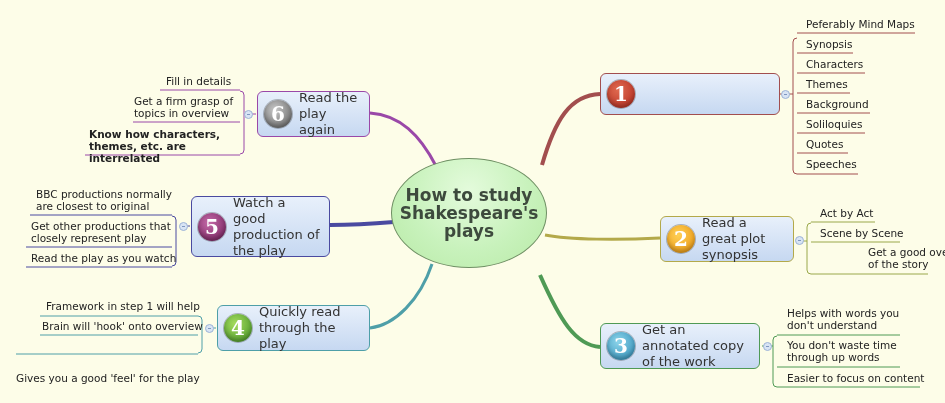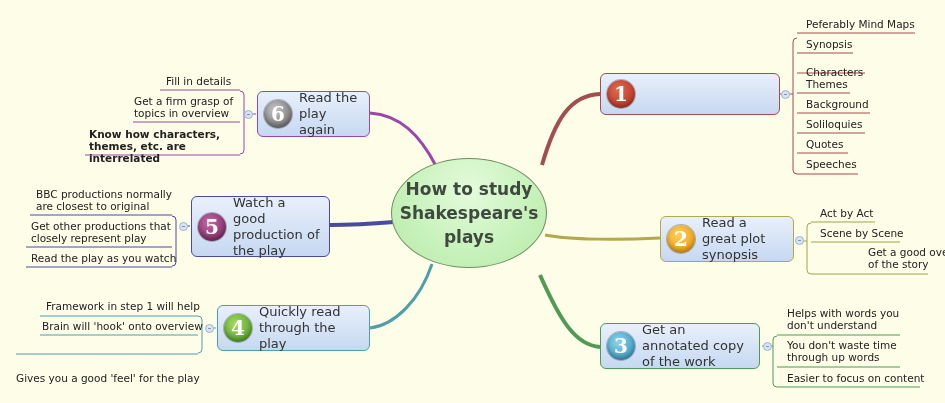--- a/index.html
+++ b/index.html
@@ -2,21 +2,21 @@
 <html><head>
 <meta charset="utf-8">
 <style>
   html, body { margin:0; padding:0; }
   body { width:945px; height:403px; background:#fdfde8; position:relative; overflow:hidden;
          font-family:"DejaVu Sans", "Liberation Sans", sans-serif; }
   svg.lines { position:absolute; left:0; top:0; width:945px; height:403px; }
   .central { position:absolute; left:391px; top:158px; width:156px; height:110px; border-radius:50%;
              background:radial-gradient(ellipse at 50% 30%, #e4fbdc 0%, #c8f2bc 55%, #b8eaa6 100%);
              border:1px solid #6e8f63; display:flex; align-items:center; justify-content:center; text-align:center;
-             font-weight:bold; font-size:17px; line-height:24px; color:#3d4a3d; box-sizing:border-box; padding:0 10px; }
+             font-weight:bold; font-size:17px; line-height:18px; color:#3d4a3d; box-sizing:border-box; padding:0 10px; }
   .topic { position:absolute; box-sizing:border-box; border-radius:6px; border:1px solid;
            background:linear-gradient(#e8f0fb, #c6d8f1); display:flex; align-items:center;
            font-size:13px; line-height:16px; color:#333; padding:0 8px 0 6px; }
   .badge { flex:0 0 auto; width:28px; height:28px; border-radius:50%; margin-right:7px; display:flex;
            align-items:center; justify-content:center; color:#fff; font-family:"DejaVu Serif", serif;
            font-weight:bold; font-size:20px; box-shadow:inset 0 -3px 4px rgba(0,0,0,0.25), 0 0 0 1px rgba(0,0,0,0.25); }
   .leaf { position:absolute; font-size:10.5px; line-height:12px; color:#222; white-space:nowrap; }
   .collapse { position:absolute; width:9px; height:9px; border-radius:50%; background:#d8e4f4; border:1px solid #9db3d6;
               box-sizing:border-box; }
   .collapse::after { content:""; position:absolute; left:2px; right:2px; top:3px; height:1px; background:#7f97c0; }
@@ -90,21 +90,21 @@
 <div class="central">
   <span>How to study Shakespeare's plays</span>
 </div>
 
 <div class="topic" style="left:600px;top:73px;width:180px;height:42px;border-color:#a24e4e;">
   <span class="badge" style="background:radial-gradient(circle at 40% 35%, #e06a50, #b0281c);">1</span>
 </div>
 <div class="collapse" style="left:781px;top:90px;"></div>
 <div class="leaf" style="left:806px;top:18px;">Peferably Mind Maps</div>
 <div class="leaf" style="left:806px;top:38px;">Synopsis</div>
-<div class="leaf" style="left:806px;top:66px;">Characters</div>
+<div class="leaf" style="left:806px;top:58px;">Characters</div>
 <div class="leaf" style="left:806px;top:78px;">Themes</div>
 <div class="leaf" style="left:806px;top:98px;">Background</div>
 <div class="leaf" style="left:806px;top:118px;">Soliloquies</div>
 <div class="leaf" style="left:806px;top:138px;">Quotes</div>
 <div class="leaf" style="left:806px;top:158px;">Speeches</div>
 
 <div class="topic" style="left:660px;top:216px;width:134px;height:46px;border-color:#b3a94a;">
   <span class="badge" style="background:radial-gradient(circle at 40% 35%, #ffd055, #e8900a);">2</span>
   <span>Read a great plot synopsis</span>
 </div>

